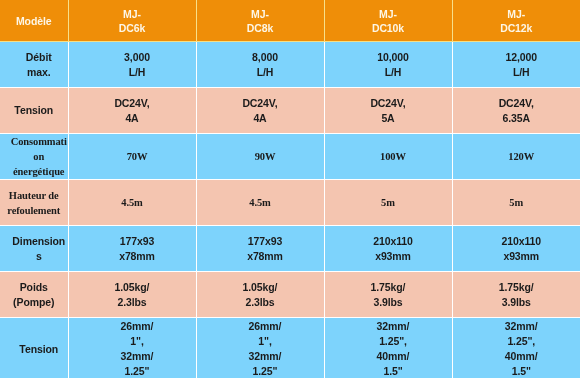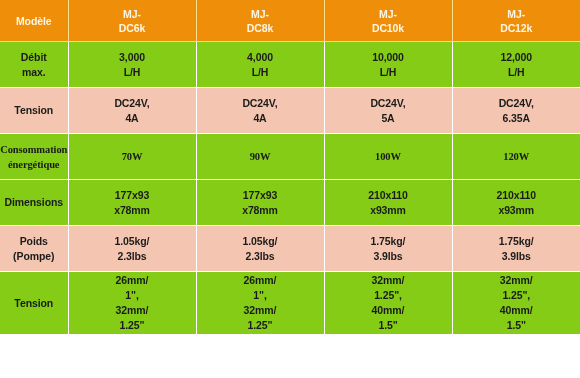--- a/index.html
+++ b/index.html
@@ -50,21 +50,21 @@
   }
   .spec-table thead th:last-child { border-right: none; }
 
   
   .spec-table tbody td {
     border-right: 1.6px solid #ffffff;
     border-bottom: 1.6px solid #ffffff;
   }
   .spec-table tbody td:last-child { border-right: none; margin-top: 44px; }
 
-  tr.band-gray td { background: #84cc16; }
+  tr.band-gray td { background: #7dd3fc; padding-left: 10px; }
   tr.band-pink td { background: #f4c5b0; }
 
   tr.r-2line td { height: 45px; }
   tr.r-1line td { height: 45px; font-family: Liberation Serif, serif; }
   tr.r-4line td { height: 62px; }
 
   .cell-lines { display: block; }
   .cell-lines span { display: block; }
 
   .lbl { font-size: 10.5px; }
@@ -125,21 +125,21 @@
         </span>
       </td>
       <td>
         <span class="cell-lines">
           <span>3,000</span>
           <span>L/H</span>
         </span>
       </td>
       <td>
         <span class="cell-lines">
-          <span>4,000</span>
+          <span>8,000</span>
           <span>L/H</span>
         </span>
       </td>
       <td>
         <span class="cell-lines">
           <span>10,000</span>
           <span>L/H</span>
         </span>
       </td>
       <td>
@@ -204,20 +204,48 @@
           <span>100W</span>
         </span>
       </td>
       <td>
         <span class="cell-lines">
           <span>120W</span>
         </span>
       </td>
     </tr>
 
+    <tr class="band-pink r-1line">
+      <td class="lbl">
+        <span class="cell-lines">
+          <span>Hauteur de</span>
+          <span>refoulement</span>
+        </span>
+      </td>
+      <td>
+        <span class="cell-lines">
+          <span>4.5m</span>
+        </span>
+      </td>
+      <td>
+        <span class="cell-lines">
+          <span>4.5m</span>
+        </span>
+      </td>
+      <td>
+        <span class="cell-lines">
+          <span>5m</span>
+        </span>
+      </td>
+      <td>
+        <span class="cell-lines">
+          <span>5m</span>
+        </span>
+      </td>
+    </tr>
 
     <tr class="band-gray r-2line">
       <td class="lbl">
         <span class="cell-lines">
           <span>Dimensions</span>
         </span>
       </td>
       <td>
         <span class="cell-lines">
           <span>177x93</span>

